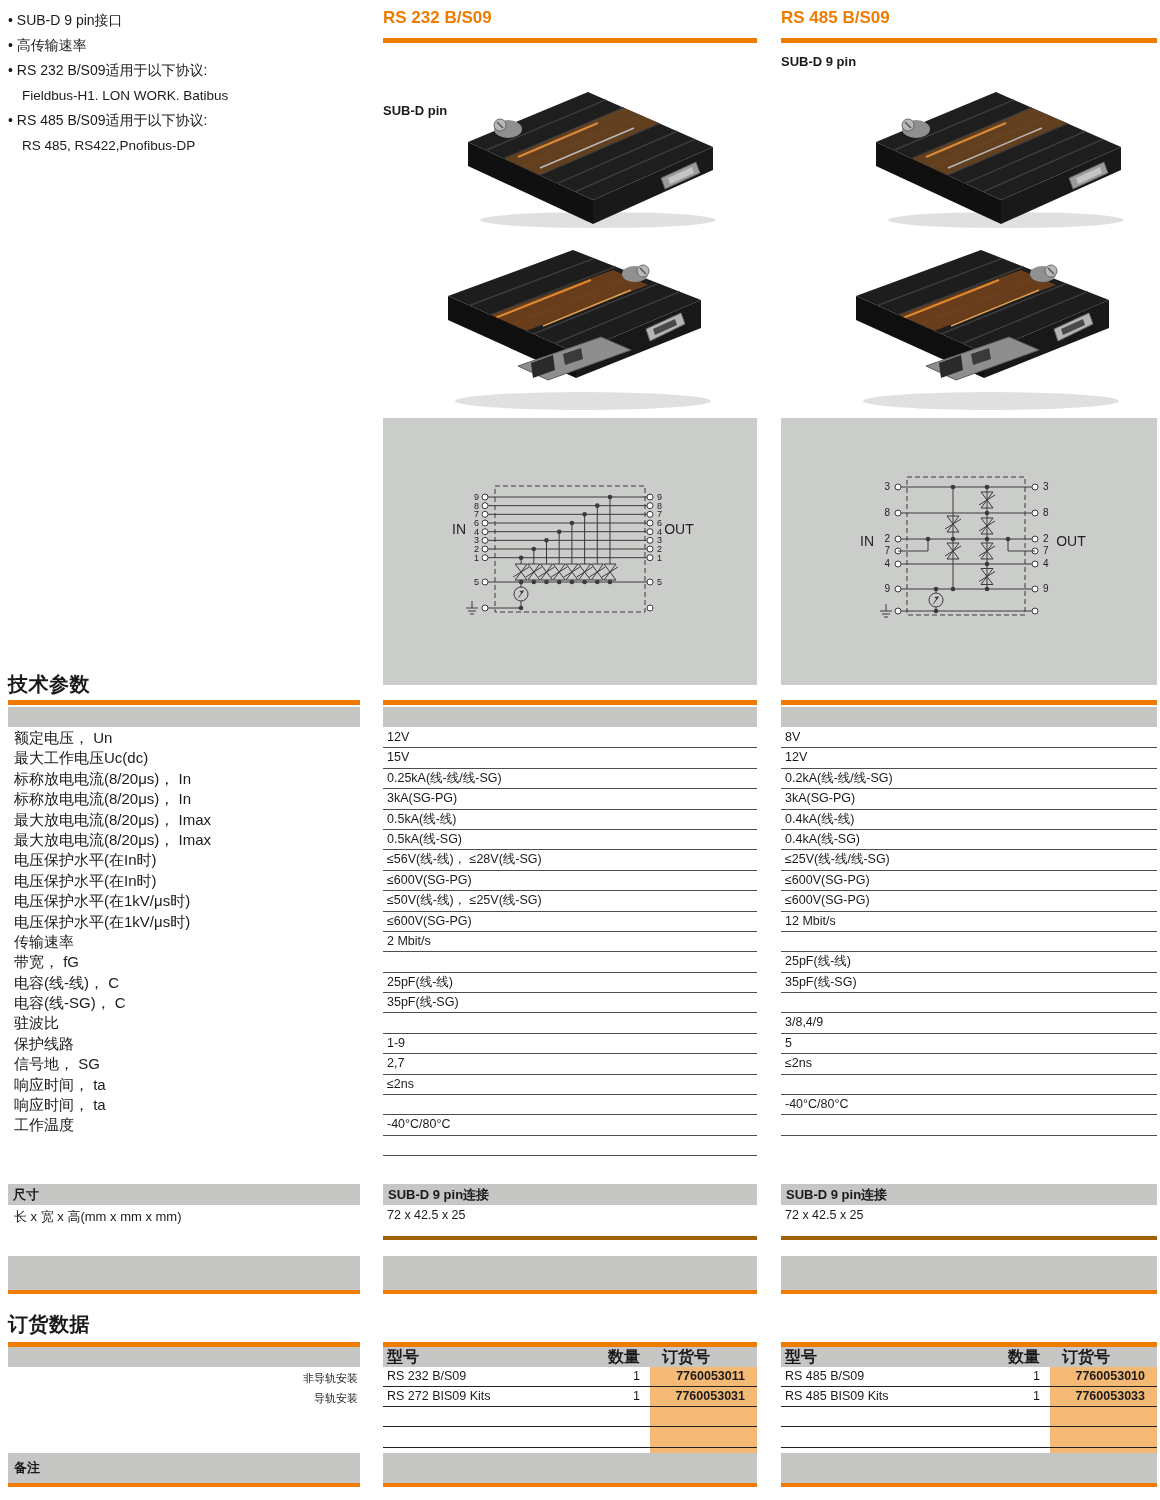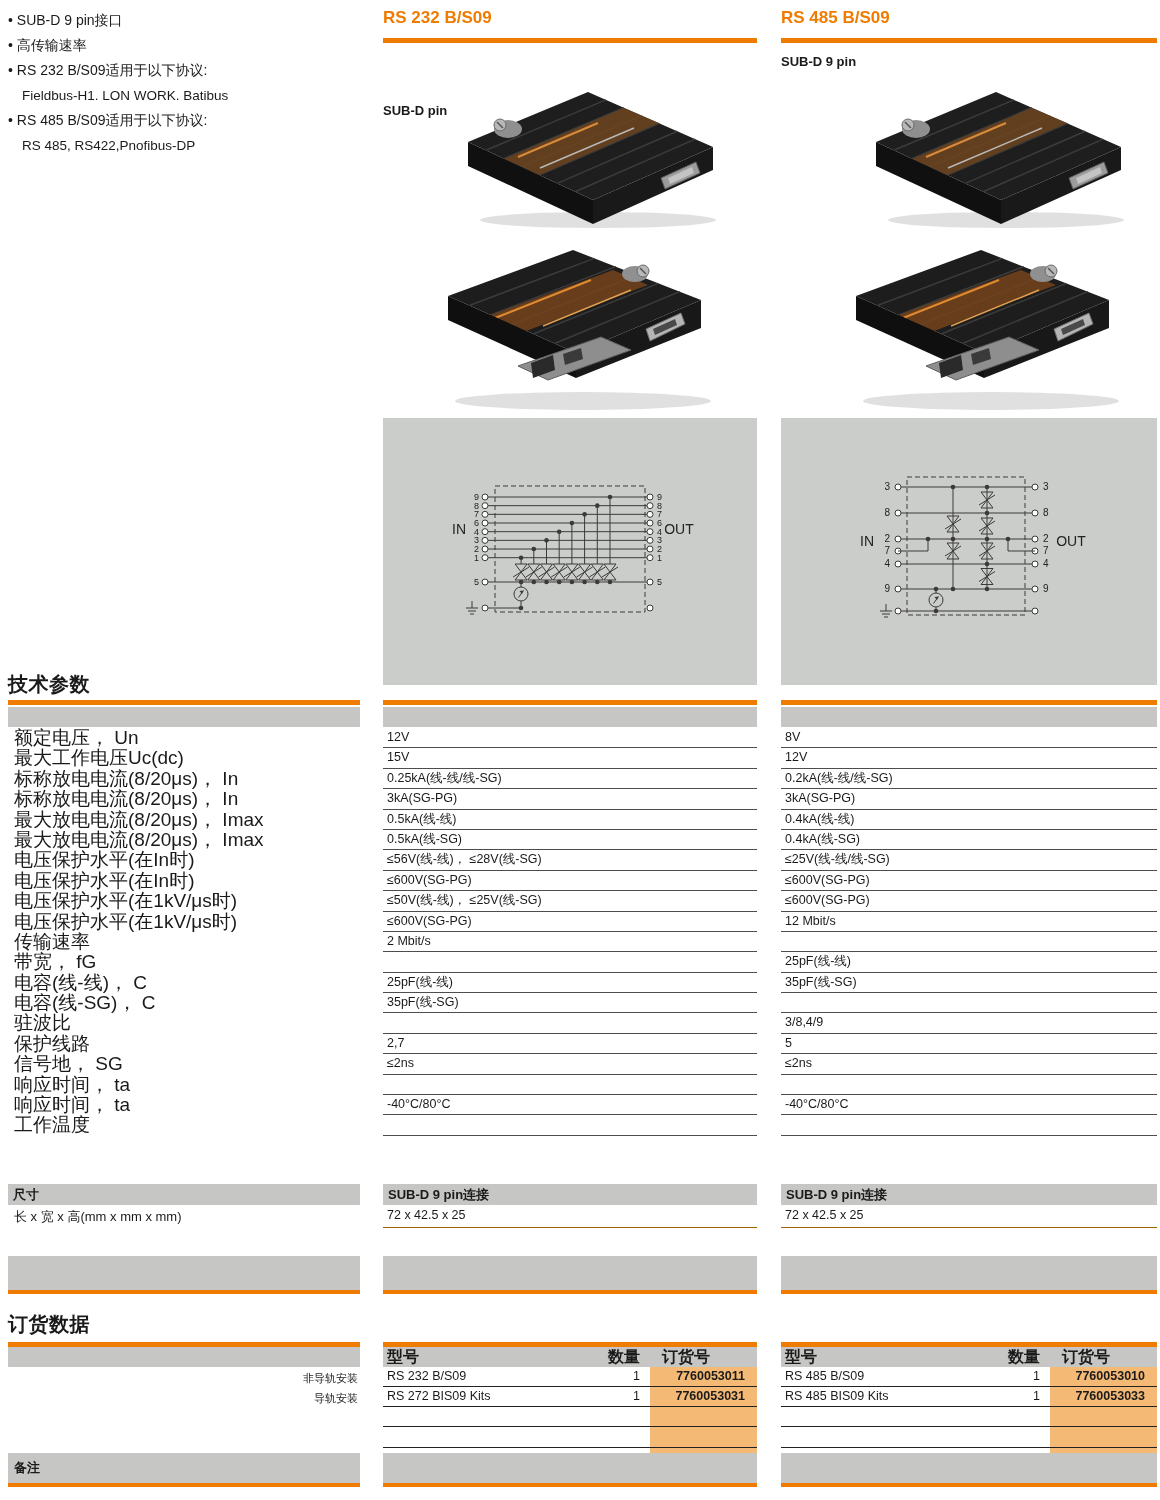--- a/index.html
+++ b/index.html
@@ -23,23 +23,23 @@
   .orule{height:5px;background:var(--accent);}
   .band{height:20px;background:var(--band);}
   .band-lbl{height:21px;background:var(--band);font-size:13px;font-weight:bold;line-height:21px;padding-left:5px;white-space:nowrap;}
   .prod-title{font-size:17px;font-weight:bold;color:var(--accent);white-space:nowrap;}
   .prod-sub{font-size:13px;font-weight:bold;white-space:nowrap;}
   .panel{height:267px;background:var(--panel);}
   
   .b-line{font-size:14px;line-height:25px;white-space:nowrap;}
   .b-sub{font-size:13.5px;line-height:25px;padding-left:14px;white-space:nowrap;}
   
-  .lbl-row{height:20.4px;font-size:19px;line-height:20.4px;padding-left:6px;white-space:nowrap;}
+  .lbl-row{height:20.4px;font-size:15px;line-height:20.4px;padding-left:6px;white-space:nowrap;}
   .val-row{height:20.4px;font-size:12.5px;line-height:19px;padding-left:4px;border-bottom:1px solid var(--rule);white-space:nowrap;}
-  .dim-val{height:22px;font-size:12.5px;line-height:19px;padding-left:4px;border-bottom:1px solid #a16207;white-space:nowrap;}
+  .dim-val{height:34px;font-size:12.5px;line-height:19px;padding-left:4px;border-bottom:4px solid #a16207;white-space:nowrap;}
   .gray-block{height:38px;background:var(--band);border-bottom:4px solid var(--accent);}
   .note-band{height:34px;background:var(--band);border-bottom:4px solid var(--accent);display:flex;align-items:center;padding-left:6px;font-size:13px;font-weight:bold;}
   
   .o-head{height:20px;background:var(--band);display:flex;font-size:16px;font-weight:bold;line-height:20px;}
   .o-model{flex:1;padding-left:4px;white-space:nowrap;}
   .o-qty{width:70px;text-align:right;padding-right:10px;}
   .o-num-h{width:107px;padding-left:12px;}
   .o-rows{position:relative;}
   .o-strip{position:absolute;top:0;right:0;width:107px;height:86px;background:var(--highlight);}
   .o-row{position:relative;display:flex;height:20px;border-bottom:1px solid #222;font-size:12.5px;line-height:18px;}
@@ -279,20 +279,21 @@
       <div class="val-row">0.5kA(线-SG)</div>
       <div class="val-row">≤56V(线-线)， ≤28V(线-SG)</div>
       <div class="val-row">≤600V(SG-PG)</div>
       <div class="val-row">≤50V(线-线)， ≤25V(线-SG)</div>
       <div class="val-row">≤600V(SG-PG)</div>
       <div class="val-row">2 Mbit/s</div>
       <div class="val-row"></div>
       <div class="val-row">25pF(线-线)</div>
       <div class="val-row">35pF(线-SG)</div>
       <div class="val-row"></div>
+      <div class="val-row">1-9</div>
       <div class="val-row">2,7</div>
       <div class="val-row">≤2ns</div>
       <div class="val-row"></div>
       <div class="val-row">-40°C/80°C</div>
       <div class="val-row"></div>
     </div>
 
   <div class="abs c1 band-lbl" style="top:1184px;">SUB-D 9 pin连接</div>
   <div class="abs c1 dim-val" style="top:1206px;">72 x 42.5 x 25</div>
   <div class="abs c1 gray-block" style="top:1256px;"></div>

